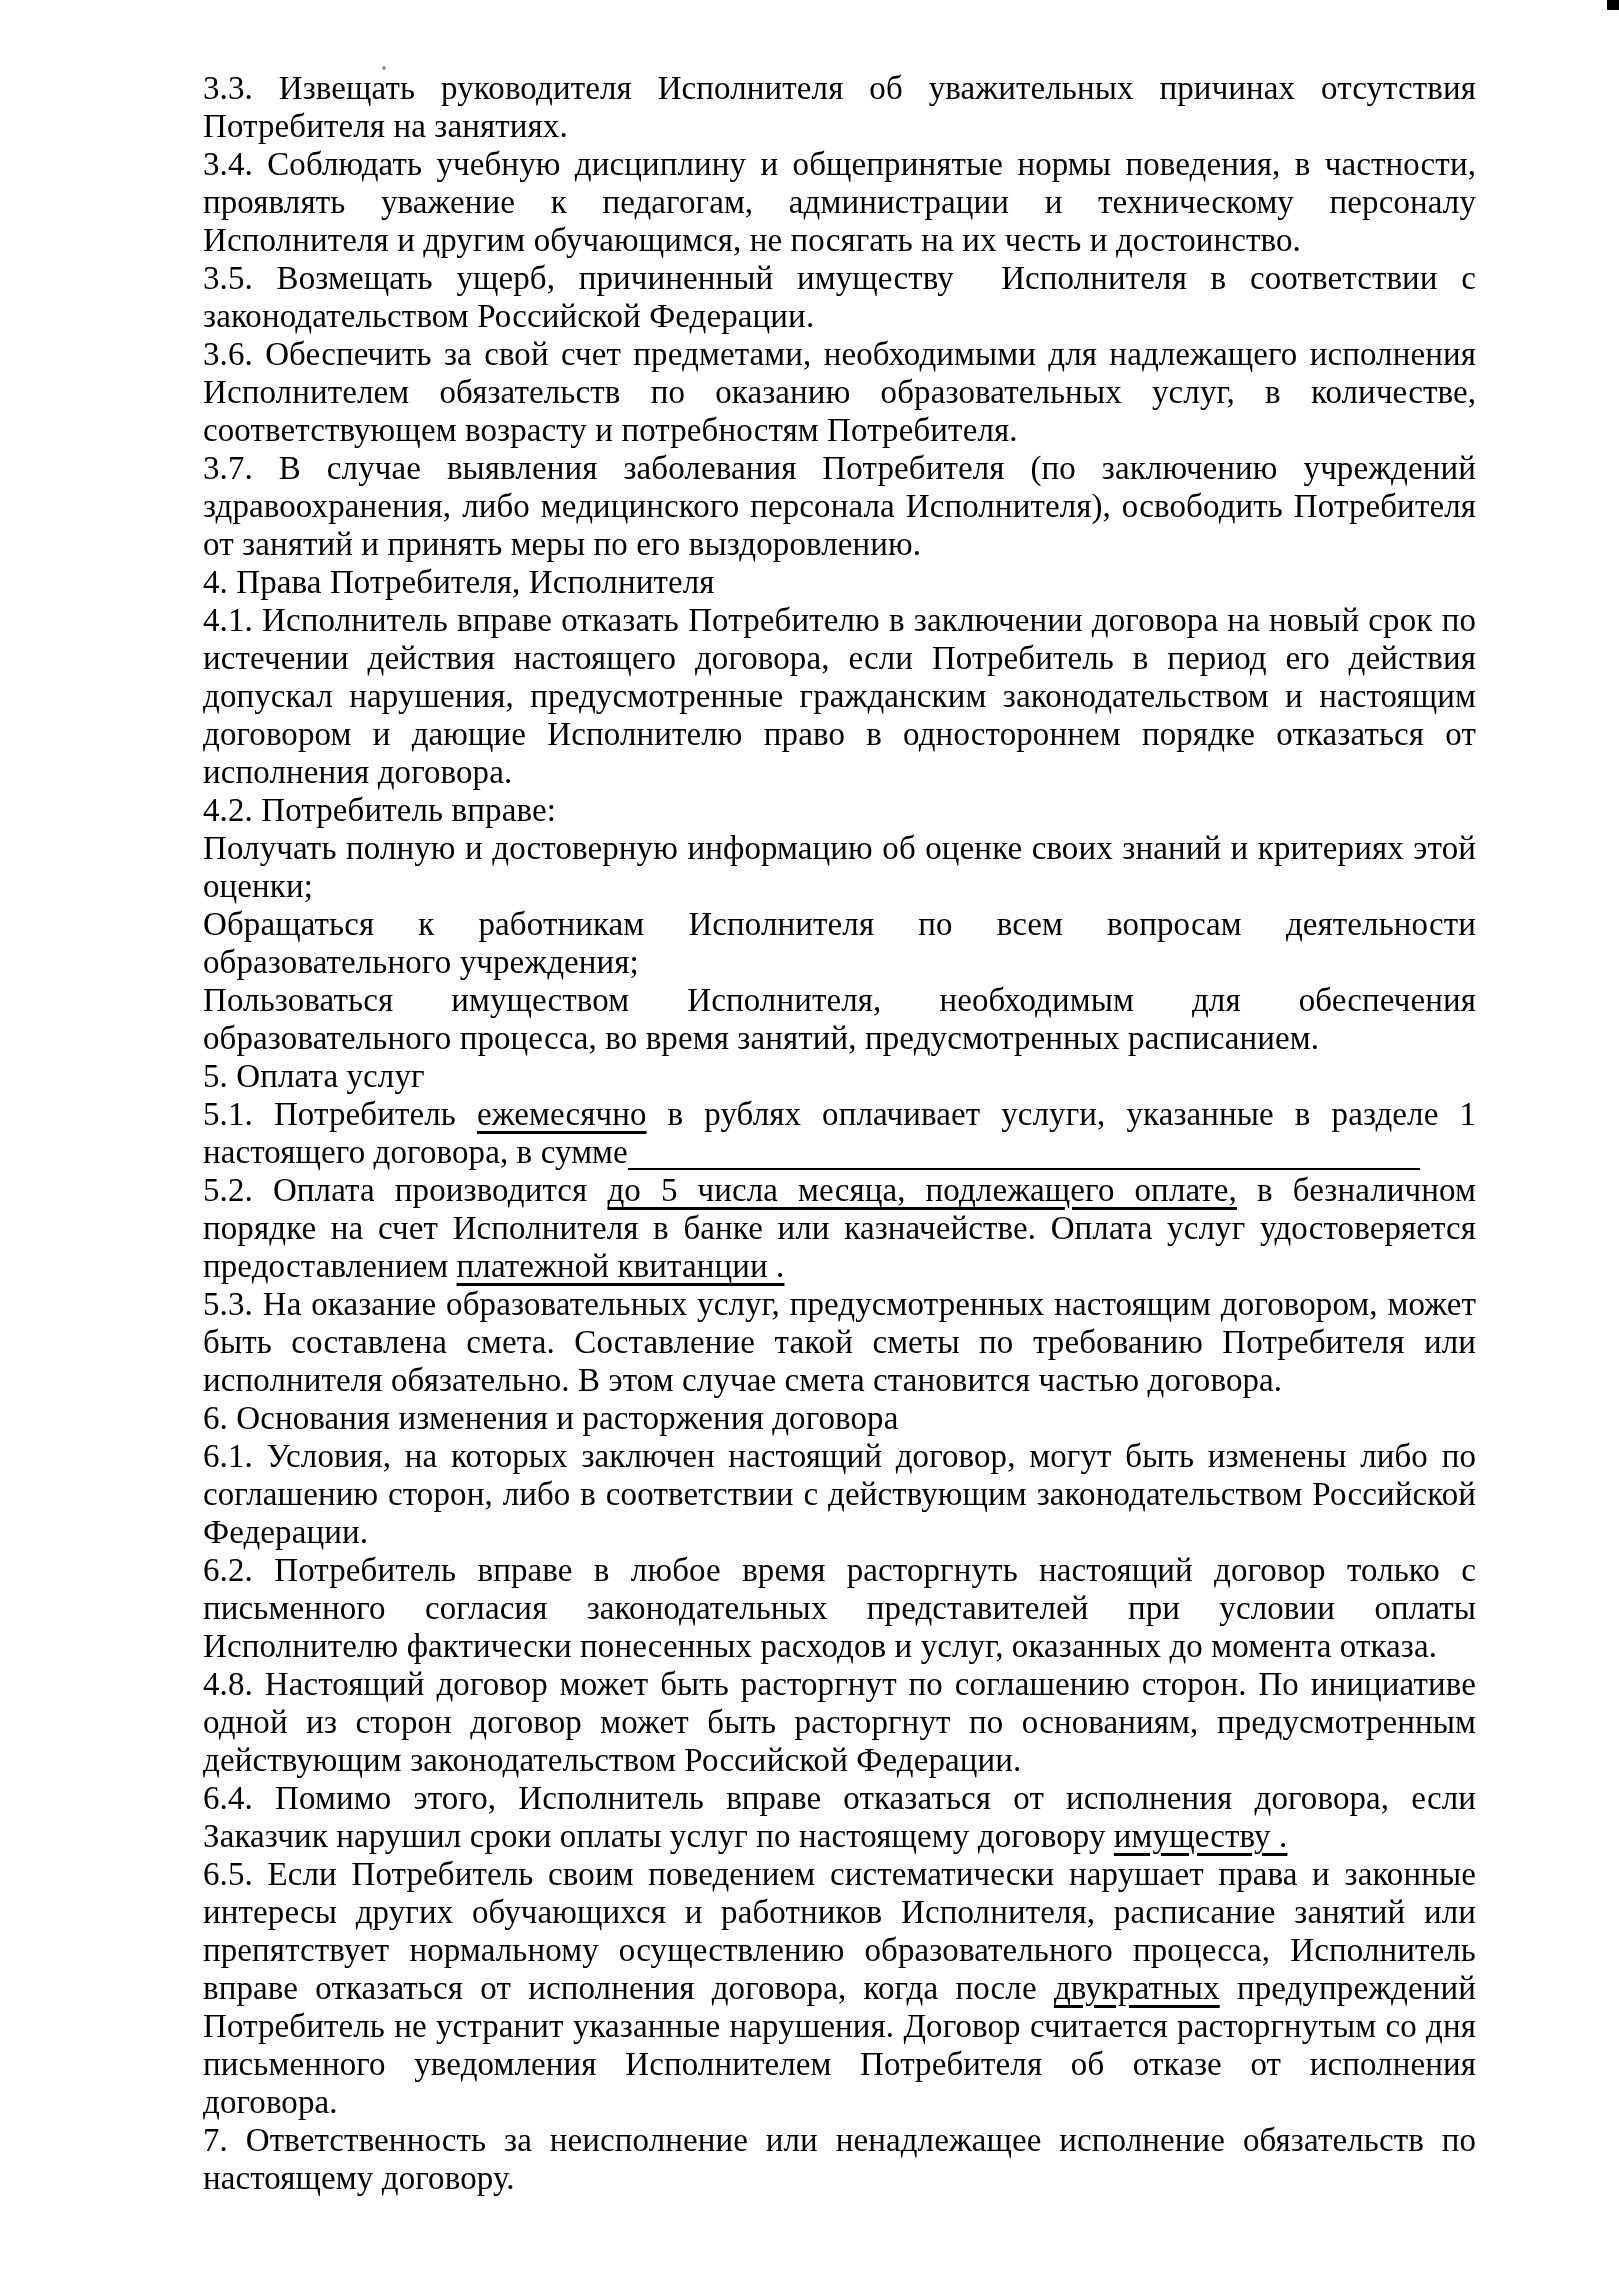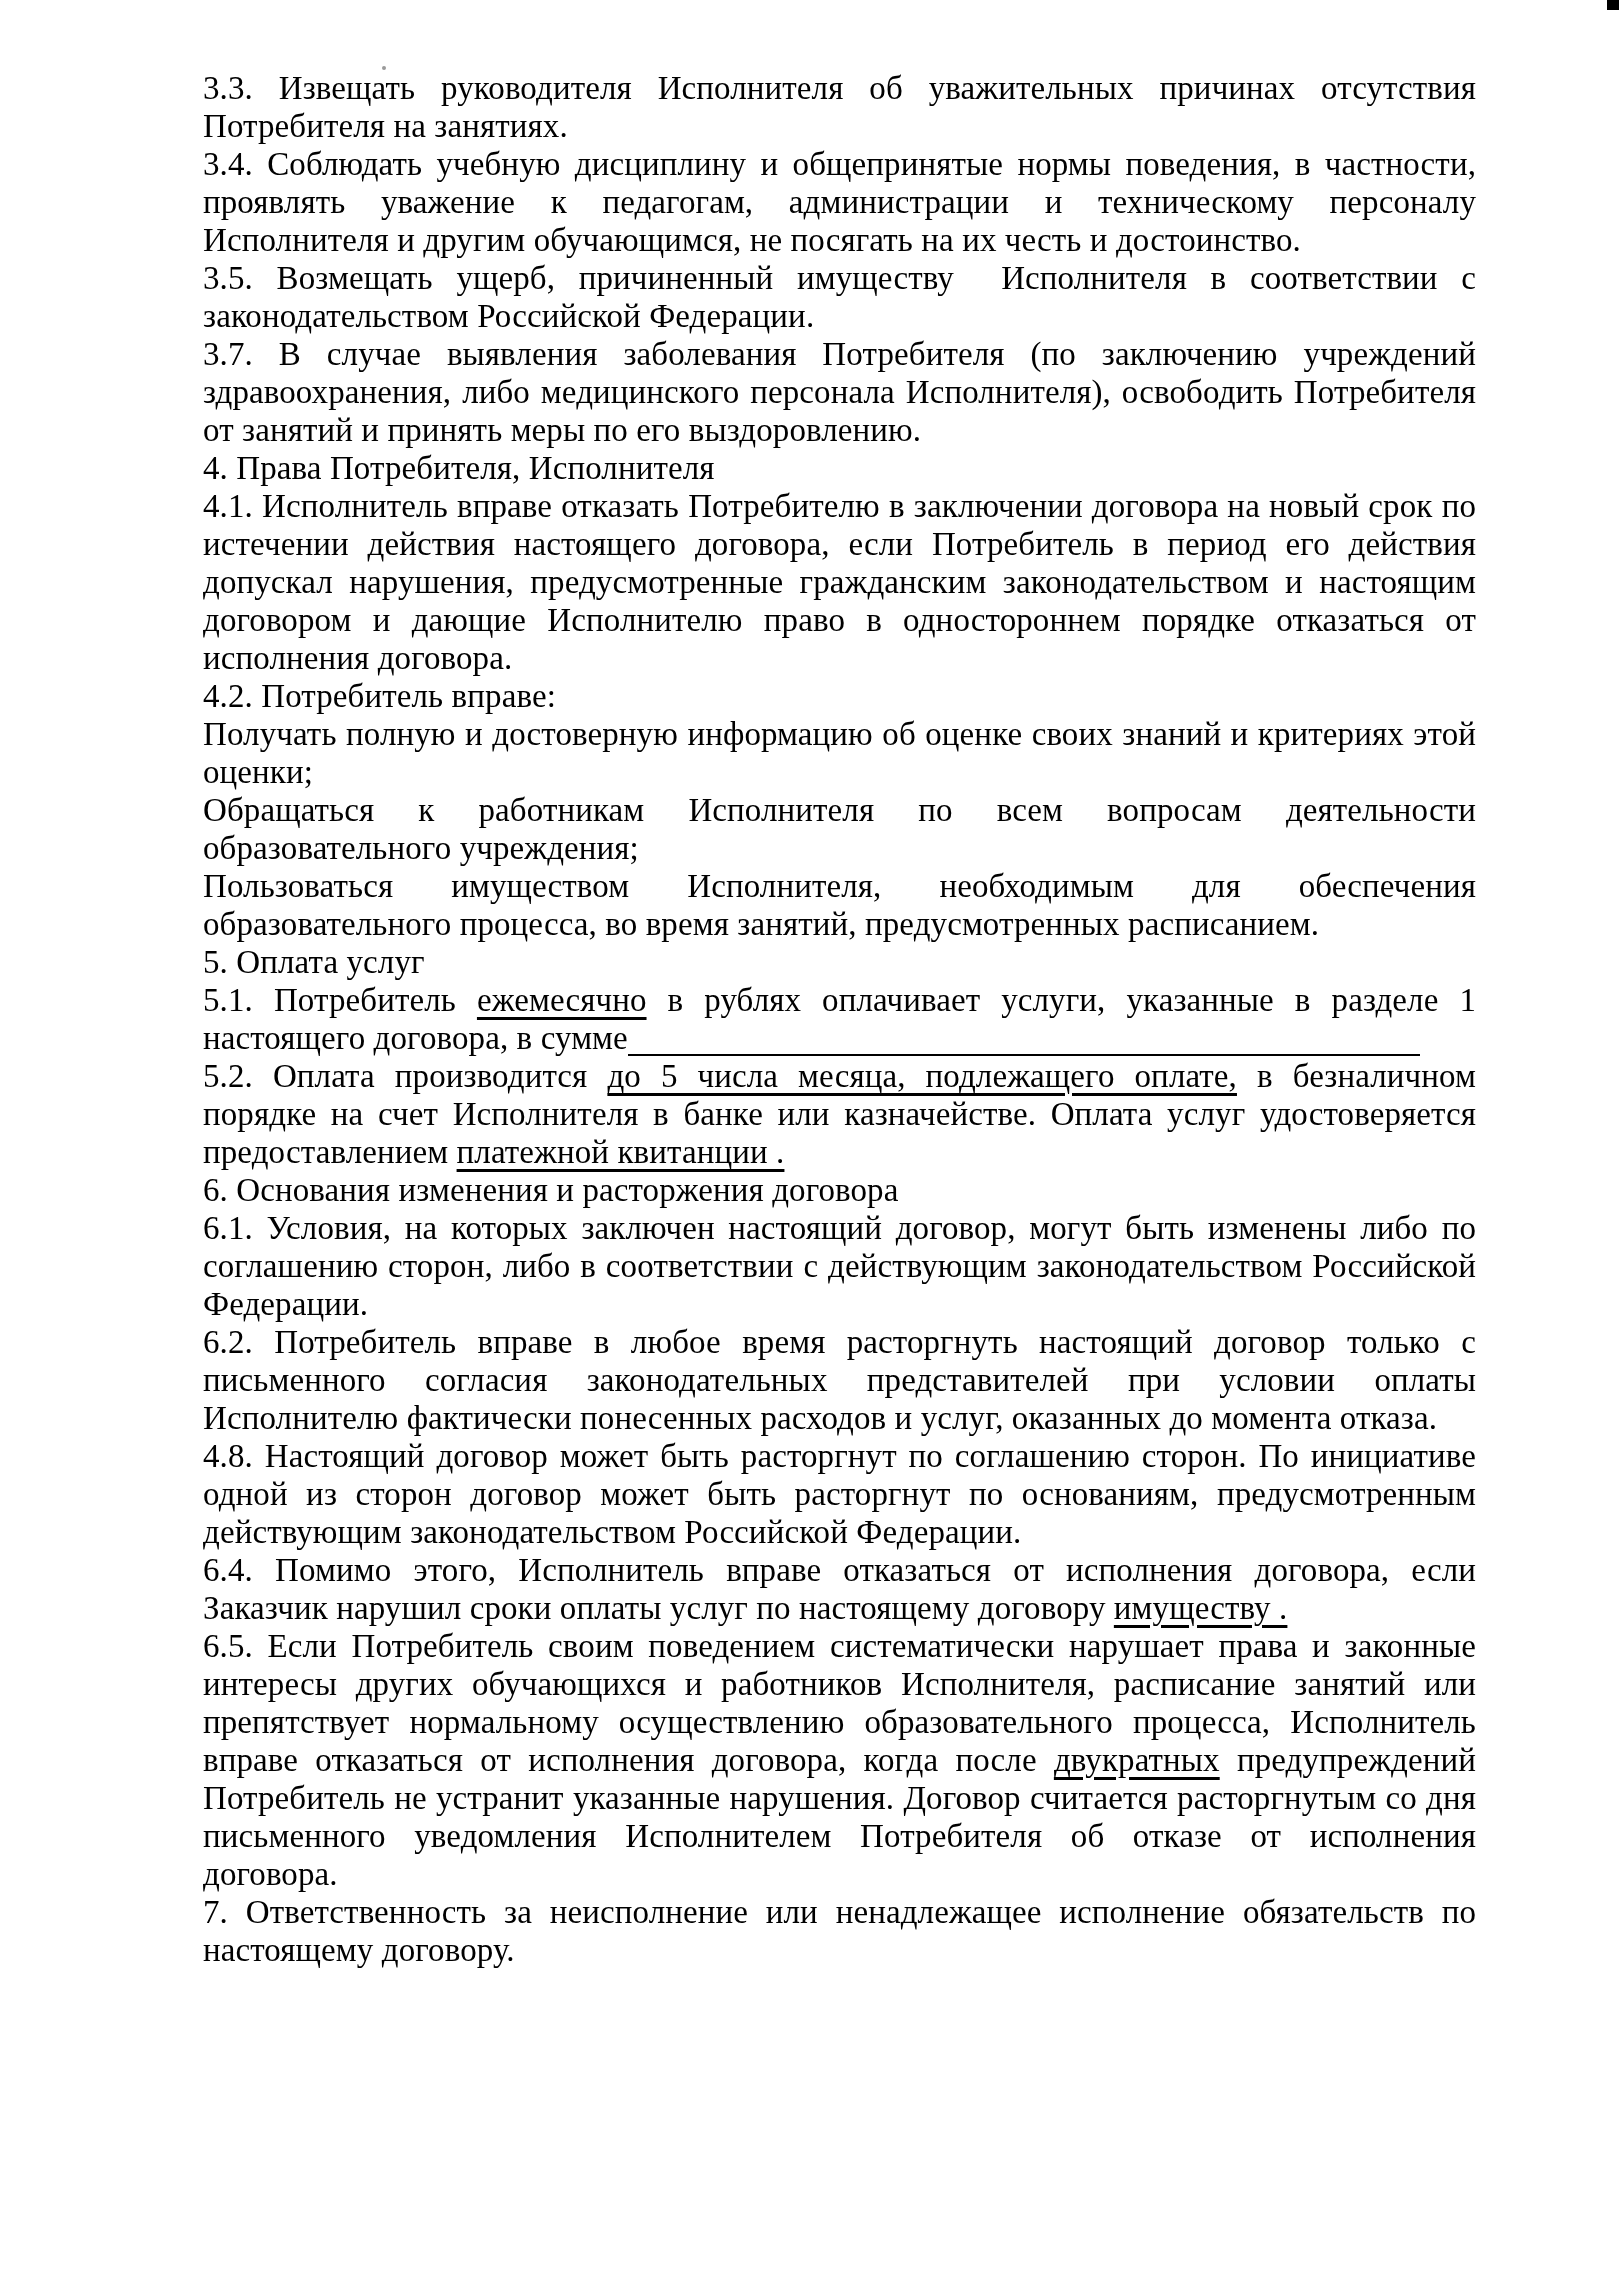--- a/index.html
+++ b/index.html
@@ -58,30 +58,32 @@
 </head>
 <body>
 
 <div class="page">
   <div class="corner-mark"></div>
   <div class="speck" style="left:382px; top:66px; width:3.9px; height:3.9px;"></div>
   <div class="content" id="content" style="color: rgb(0, 0, 0);">
       <p><span>3.3. Извещать руководителя Исполнителя об уважительных причинах отсутствия Потребителя на занятиях.</span></p>
       <p><span>3.4. Соблюдать учебную дисциплину и общепринятые нормы поведения, в частности, проявлять уважение к педагогам, администрации и техническому персоналу Исполнителя и другим обучающимся, не посягать на их честь и достоинство.</span></p>
       <p><span>3.5. Возмещать ущерб, причиненный имуществу &nbsp;Исполнителя в соответствии с законодательством Российской Федерации.</span></p>
+      <p><span>3.6. Обеспечить за свой счет предметами, необходимыми для надлежащего исполнения Исполнителем обязательств по оказанию образовательных услуг, в количестве, соответствующем возрасту и потребностям Потребителя.</span></p>
       <p><span>3.7. В случае выявления заболевания Потребителя (по заключению учреждений здравоохранения, либо медицинского персонала Исполнителя), освободить Потребителя от занятий и принять меры по его выздоровлению.</span></p>
       <p><span>4. Права Потребителя, Исполнителя</span></p>
       <p><span>4.1. Исполнитель вправе отказать Потребителю в заключении договора на новый срок по истечении действия настоящего договора, если Потребитель в период его действия допускал нарушения, предусмотренные гражданским законодательством и настоящим договором и дающие Исполнителю право в одностороннем порядке отказаться от исполнения договора.</span></p>
       <p><span>4.2. Потребитель вправе:</span></p>
       <p><span>Получать полную и достоверную информацию об оценке своих знаний и критериях этой оценки;</span></p>
       <p><span>Обращаться к работникам Исполнителя по всем вопросам деятельности образовательного учреждения;</span></p>
       <p><span>Пользоваться имуществом Исполнителя, необходимым для обеспечения образовательного процесса, во время занятий, предусмотренных расписанием.</span></p>
       <p><span>5. Оплата услуг</span></p>
       <p><span>5.1. Потребитель </span><span class="u">ежемесячно</span><span> в рублях оплачивает услуги, указанные в разделе 1 настоящего договора, в сумме</span><span class="fill" style="width: 792px;"></span></p>
       <p><span>5.2. Оплата производится </span><span class="u">до 5 числа месяца, подлежащего оплате,</span><span> в безналичном порядке на счет Исполнителя в банке или казначействе. Оплата услуг удостоверяется предоставлением </span><span class="u">платежной квитанции .</span></p>
+      <p><span>5.3. На оказание образовательных услуг, предусмотренных настоящим договором, может быть составлена смета. Составление такой сметы по требованию Потребителя или исполнителя обязательно. В этом случае смета становится частью договора.</span></p>
       <p><span>6. Основания изменения и расторжения договора</span></p>
       <p><span>6.1. Условия, на которых заключен настоящий договор, могут быть изменены либо по соглашению сторон, либо в соответствии с действующим законодательством Российской Федерации.</span></p>
       <p><span>6.2. Потребитель вправе в любое время расторгнуть настоящий договор только с письменного согласия законодательных представителей при условии оплаты Исполнителю фактически понесенных расходов и услуг, оказанных до момента отказа.</span></p>
       <p><span>4.8. Настоящий договор может быть расторгнут по соглашению сторон. По инициативе одной из сторон договор может быть расторгнут по основаниям, предусмотренным действующим законодательством Российской Федерации.</span></p>
       <p><span>6.4. Помимо этого, Исполнитель вправе отказаться от исполнения договора, если Заказчик нарушил сроки оплаты услуг по настоящему договору </span><span class="u">имуществу .</span></p>
       <p><span>6.5. Если Потребитель своим поведением систематически нарушает права и законные интересы других обучающихся и работников Исполнителя, расписание занятий или препятствует нормальному осуществлению образовательного процесса, Исполнитель вправе отказаться от исполнения договора, когда после </span><span class="u">двукратных</span><span> предупреждений Потребитель не устранит указанные нарушения. Договор считается расторгнутым со дня письменного уведомления Исполнителем Потребителя об отказе от исполнения договора.</span></p>
       <p><span>7. Ответственность за неисполнение или ненадлежащее исполнение обязательств по настоящему договору.</span></p>
     </div>
 </div>
 

